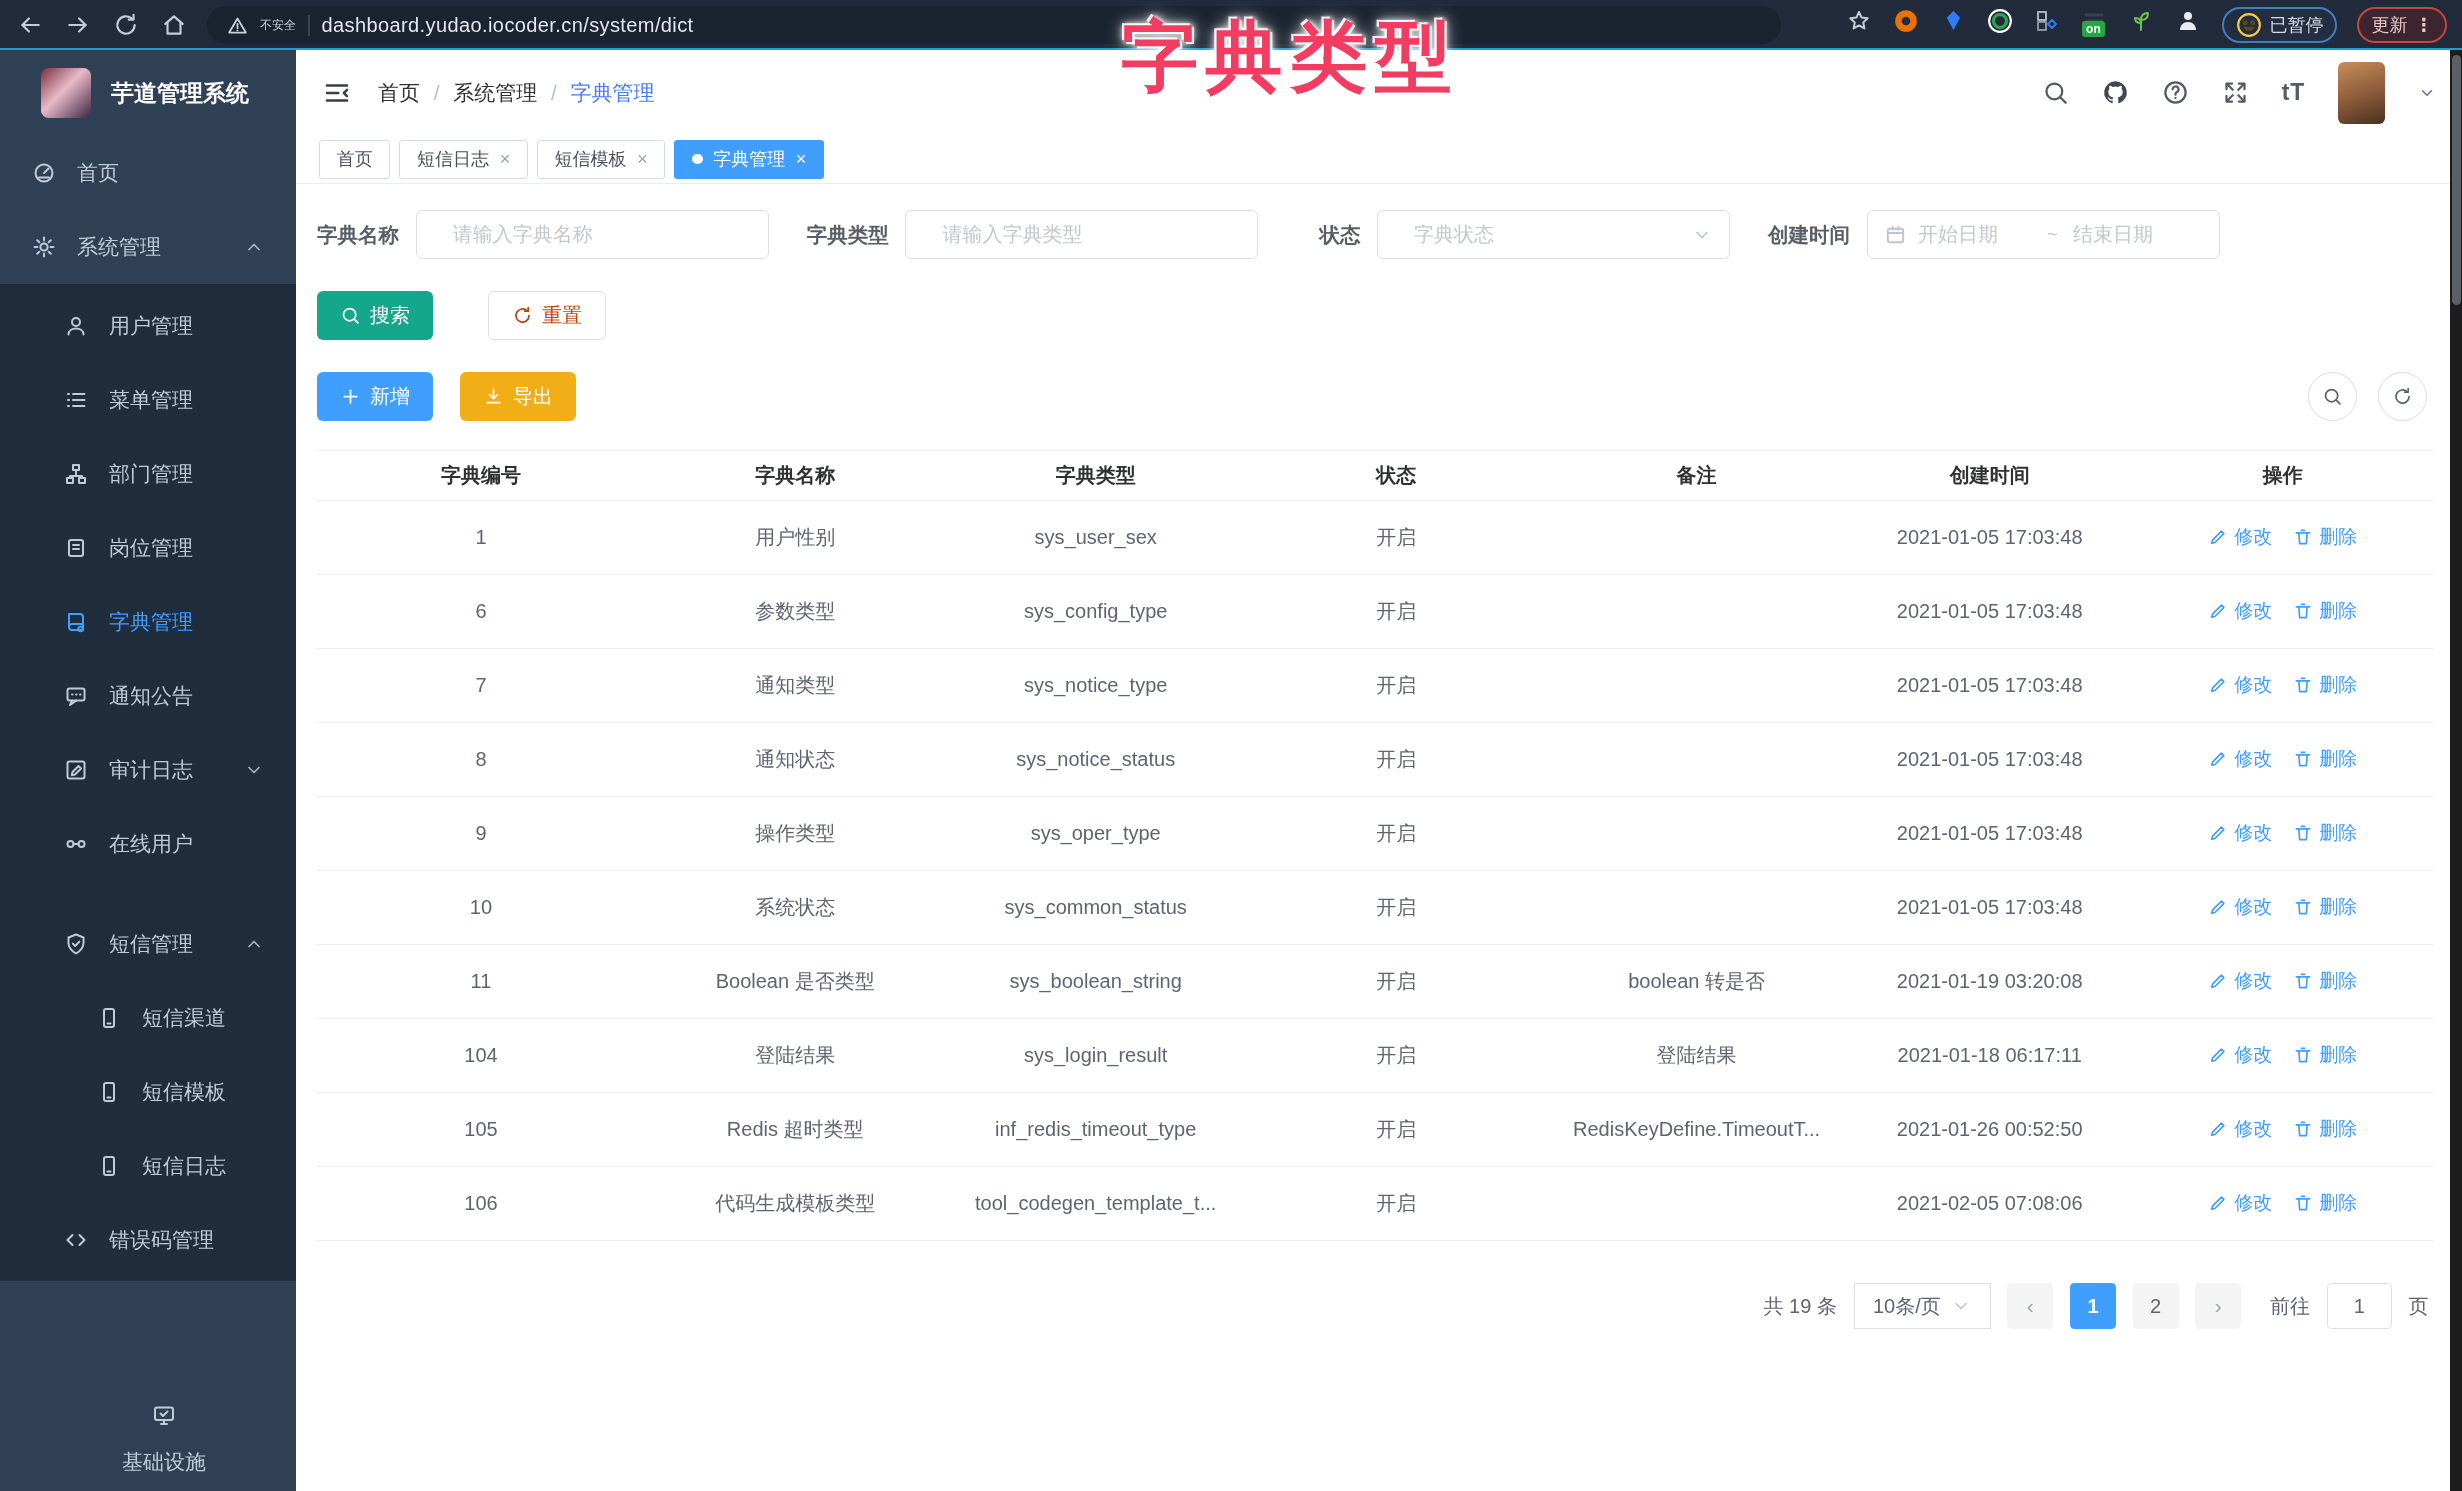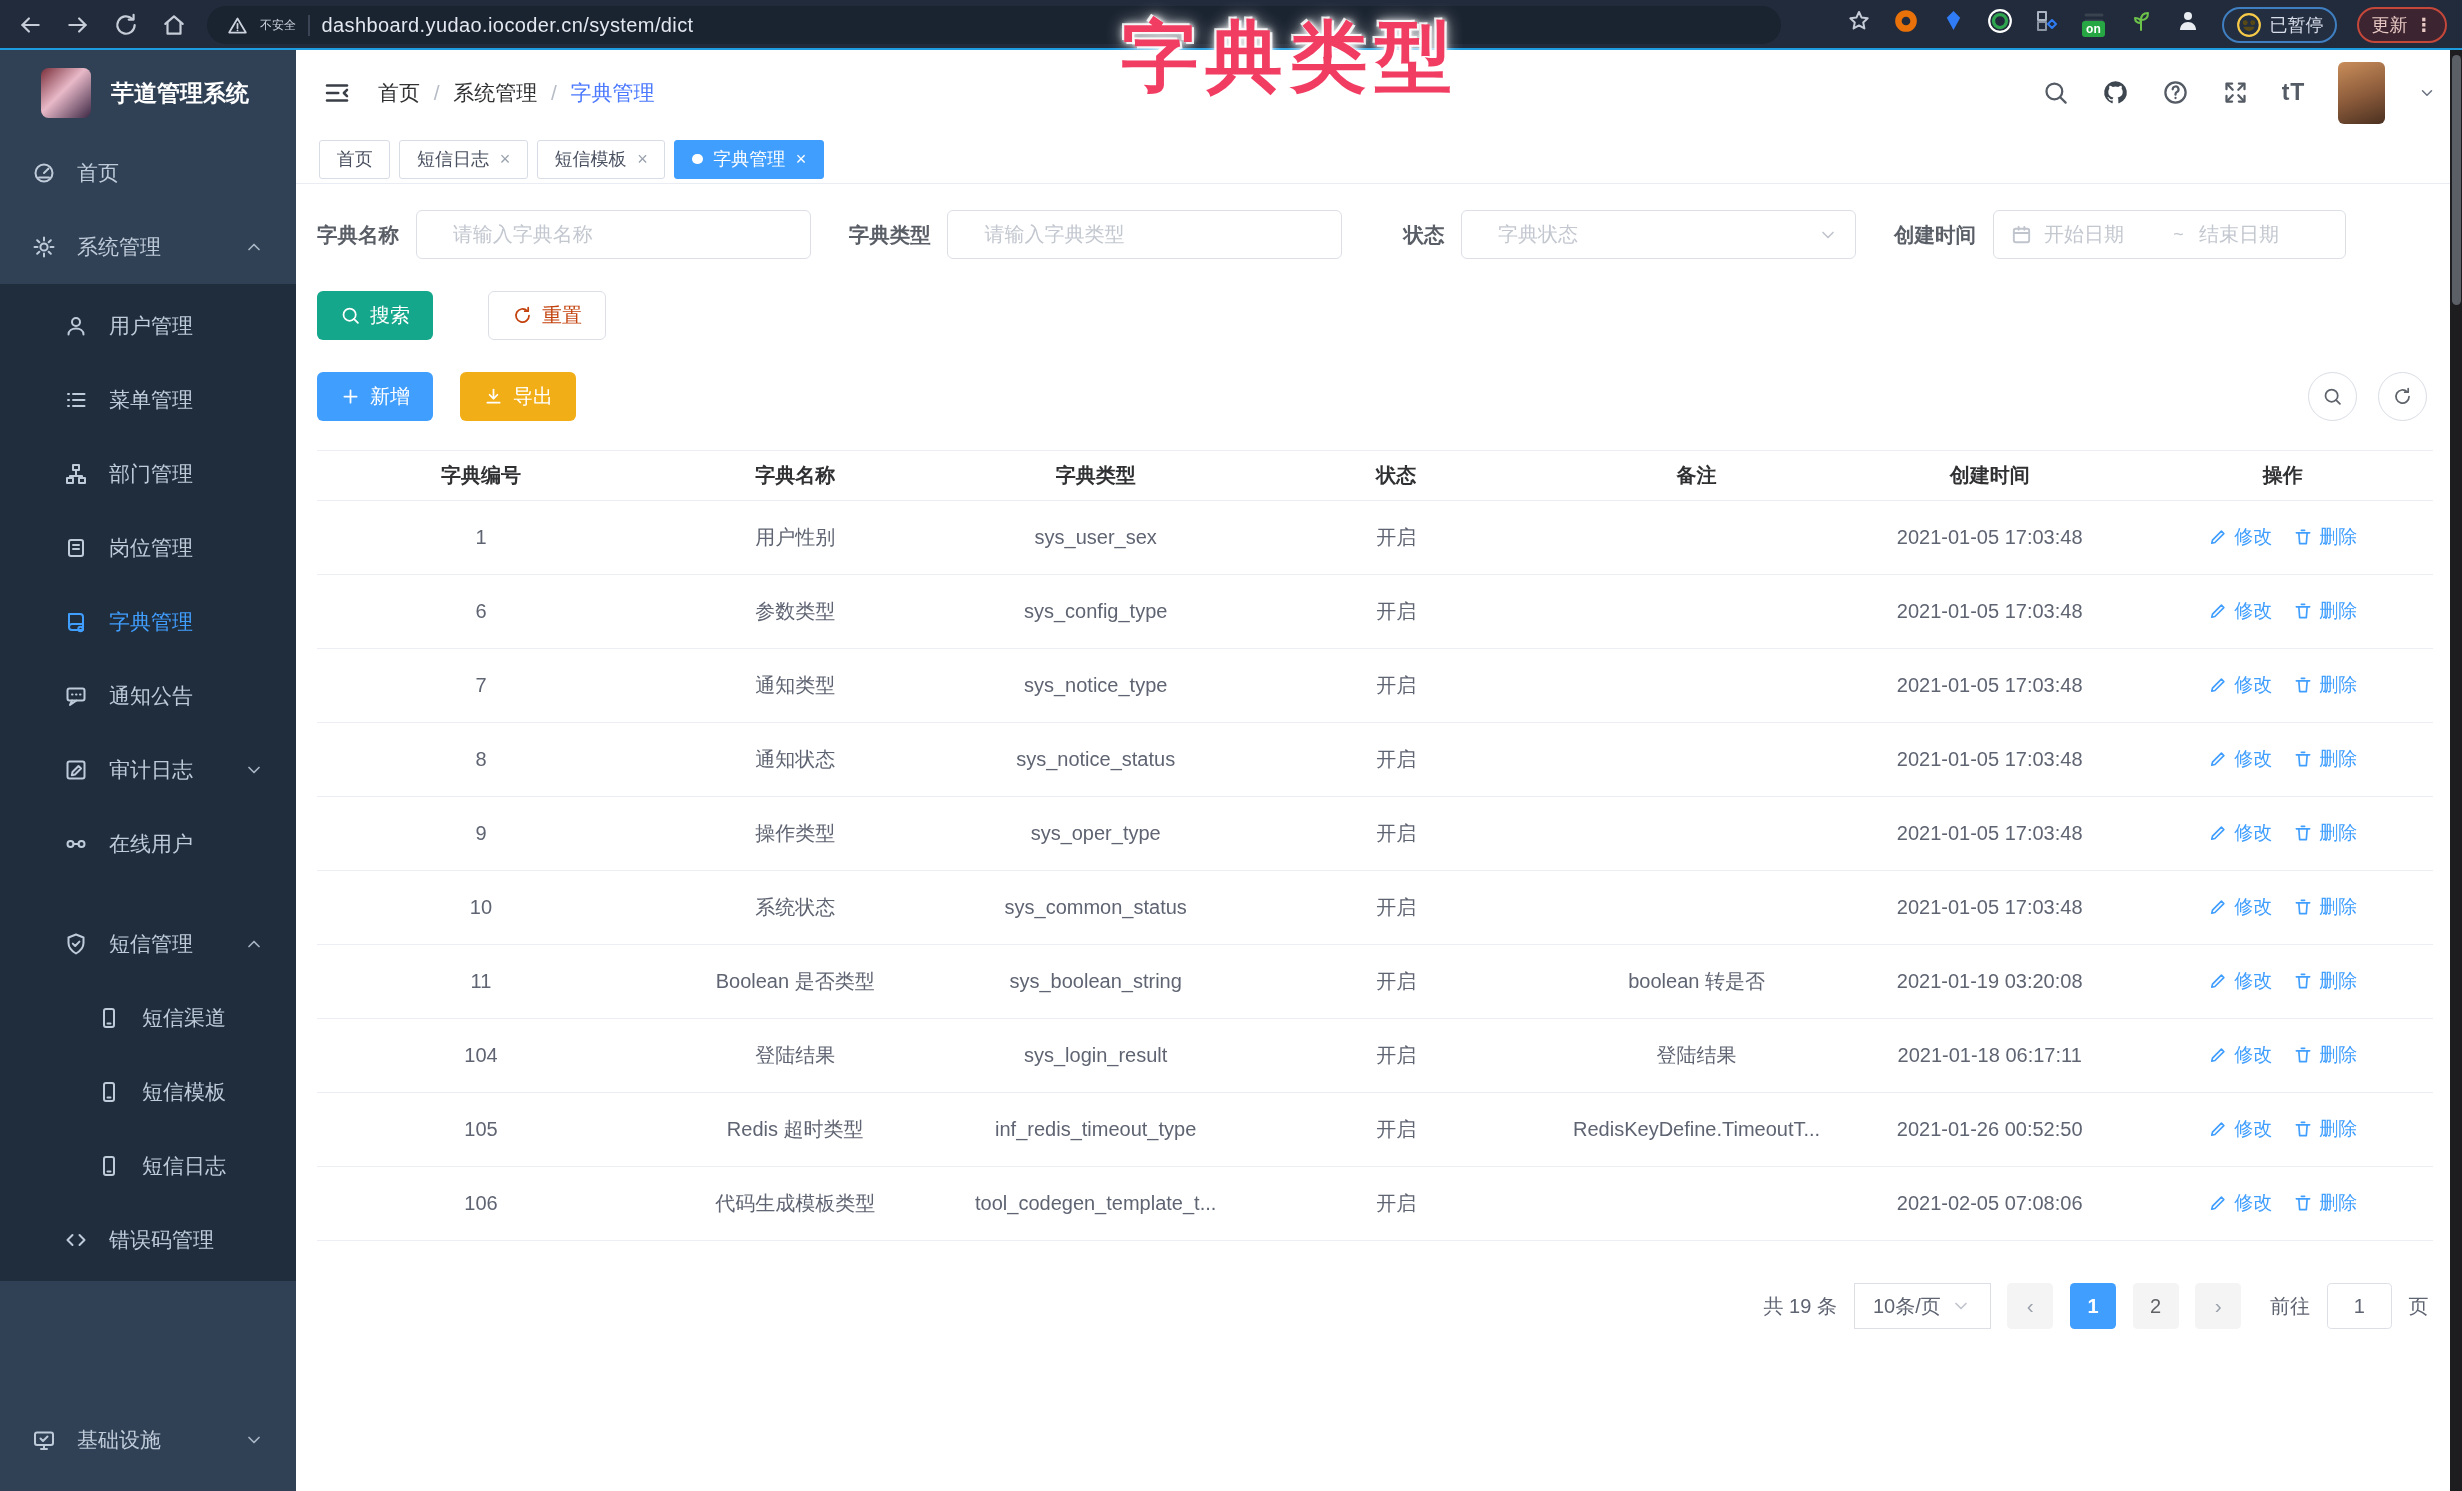--- a/index.html
+++ b/index.html
@@ -36,21 +36,21 @@
   .mi { height:74px; display:flex; align-items:center; gap:21px; color:#bfcbd9; font-size:21px; cursor:pointer; flex:0 0 auto; }
   .mi .ic { width:24px; height:24px; flex:0 0 auto; }
   .mi .chev { margin-left:auto; margin-right:32px; width:20px; height:20px; opacity:.85; }
   .lv1 { padding-left:32px; }
   .lv2 { padding-left:64px; }
   .lv3 { padding-left:97px; }
   .submenu { background:#1f2d3d; padding:4.6px 0; flex:0 0 auto; }
   .mi.active { color:#409eff; }
   .gap-top { margin-top:26px; }
   .side-spacer { flex:1 1 auto; }
-  .mi.bottom { margin-bottom:13.7px; }
+  .mi.bottom { margin-bottom:13.7px;flex-direction:column; }
 
   
   .main { flex:1; display:flex; flex-direction:column; background:#fff; min-width:0; }
   .topbar { height:85px; display:flex; align-items:center; padding:0 26px; flex:0 0 auto; }
   .hamb { width:30px; height:30px; color:#3a3f47; }
   .breadcrumb { display:flex; align-items:center; gap:13.7px; margin-left:26px; font-size:21px; }
   .bc-item { color:#303133; }
   .bc-sep { color:#b6bcc6; }
   .bc-last { color:#4a78ff; }
   .top-icons { margin-left:auto; display:flex; align-items:center; gap:33px; color:#545b64; }
@@ -67,21 +67,21 @@
   .tab.active::before { content:""; width:10.6px; height:10.6px; border-radius:50%; background:#fff; }
 
   .content { flex:1; padding:20px 29px 0 21px; position:relative; min-width:0; }
 
   
   .filters { display:flex; align-items:center; margin-top:6px; flex-wrap:nowrap; }
   .f-label { font-size:20.5px; color:#5a5e66; font-weight:600; white-space:nowrap; margin-right:16.7px; }
   .f-input { height:49px; border:1.5px solid #dcdfe6; border-radius:6px; display:flex; align-items:center; padding:0 16.7px; background:#fff; gap:10.6px; }
   .f-input input { border:none; outline:none; font-size:20px; color:#606266; width:100%; background:transparent; font-family:inherit; }
   .f-input input::placeholder { color:#c3c7cf; }
-  .w-input { width:395px;padding-left:36px; }
+  .w-input { width:353px;padding-left:36px; }
   .grp { display:flex; align-items:center; }
   .caret-dn { width:20px; height:20px; color:#c0c4cc; flex:0 0 auto; }
   .cal-ic { width:23px; height:23px; color:#c0c4cc; flex:0 0 auto; }
   .range-sep { color:#c3c7cf; font-size:18px; padding:0 4.6px; }
   .date-part { width:114px !important; }
 
   
   .btn-row { display:flex; align-items:center; gap:27px; margin-top:32px; }
   .btn { height:49px; border-radius:6px; border:none; font-size:20px; display:flex; align-items:center; justify-content:center; gap:9px; padding:0 23px; cursor:pointer; font-family:inherit; }
   .btn .ic { width:21px; height:21px; }

